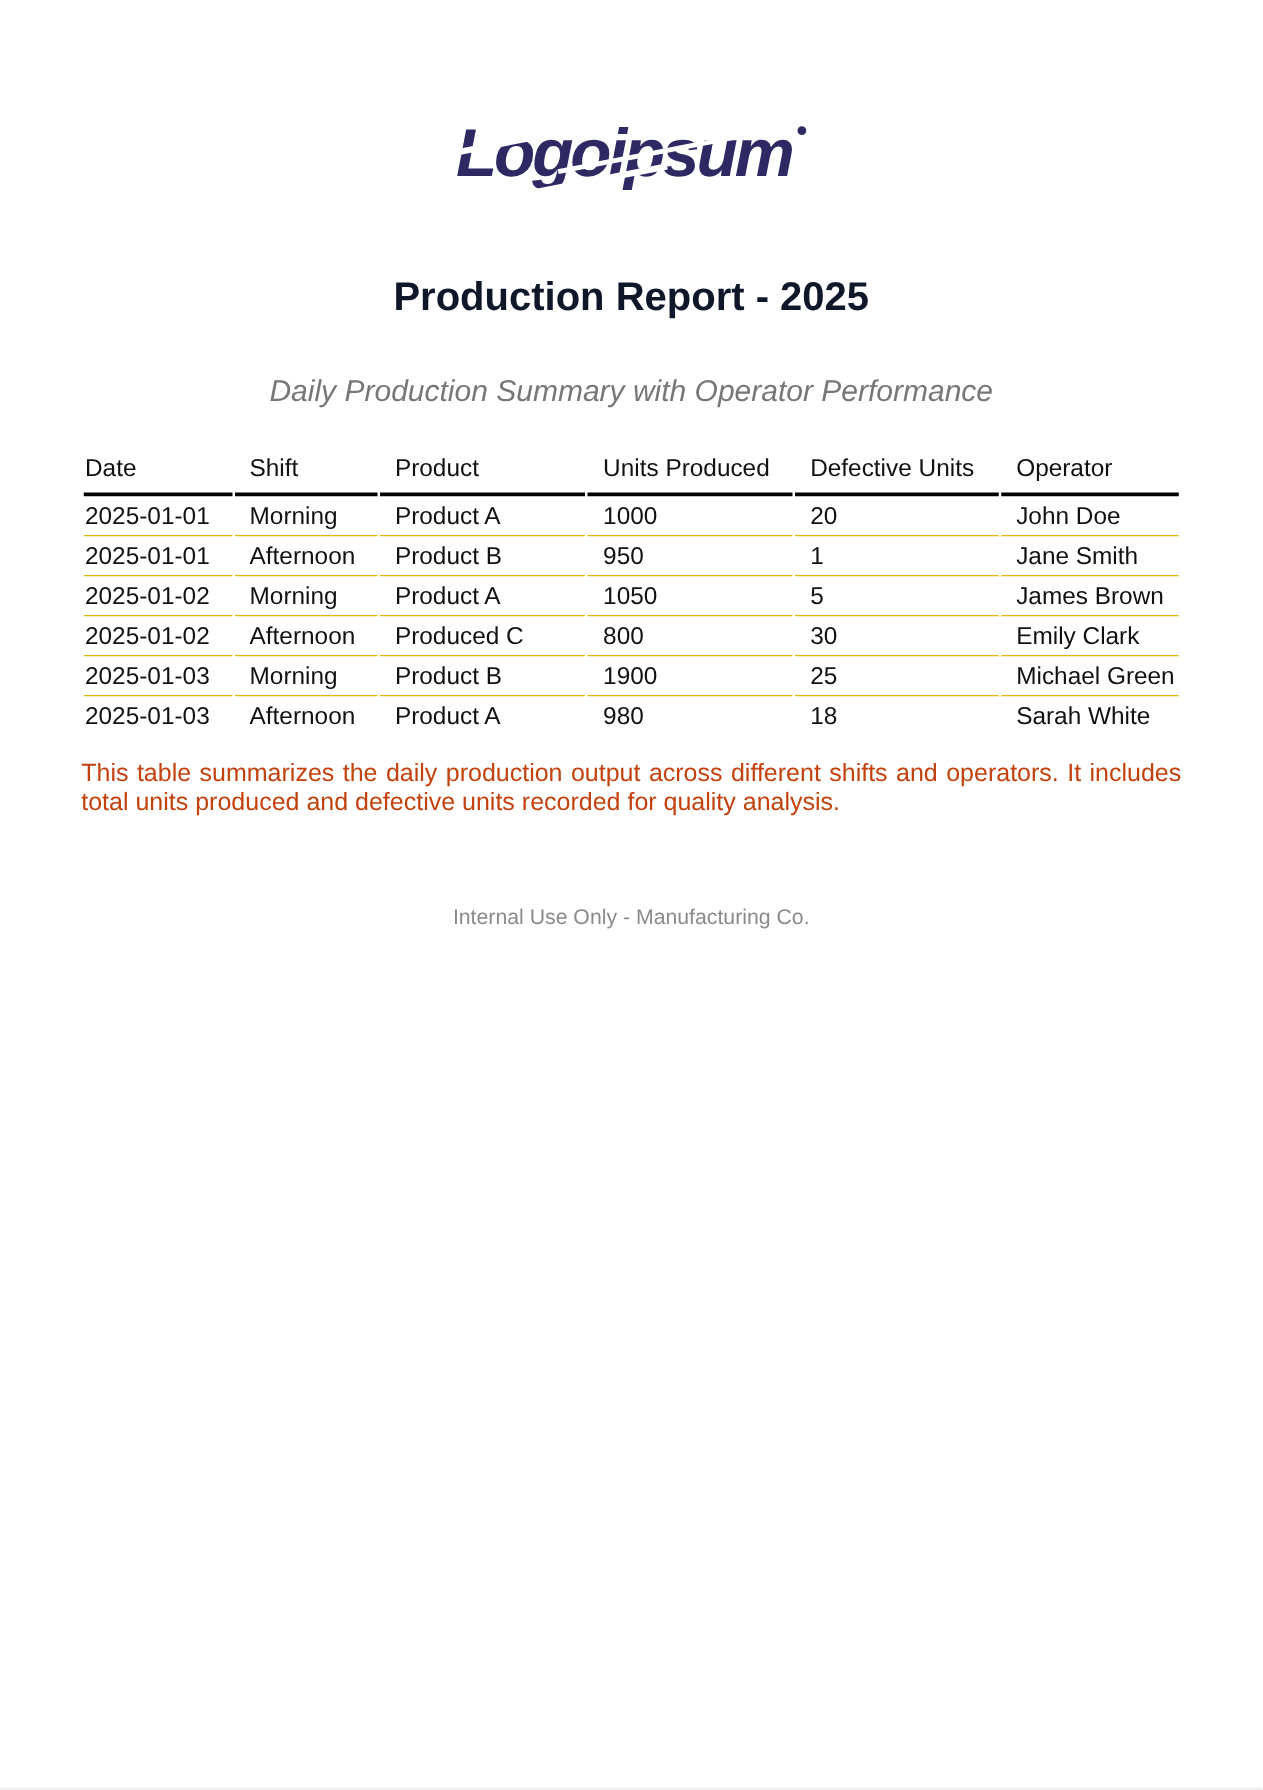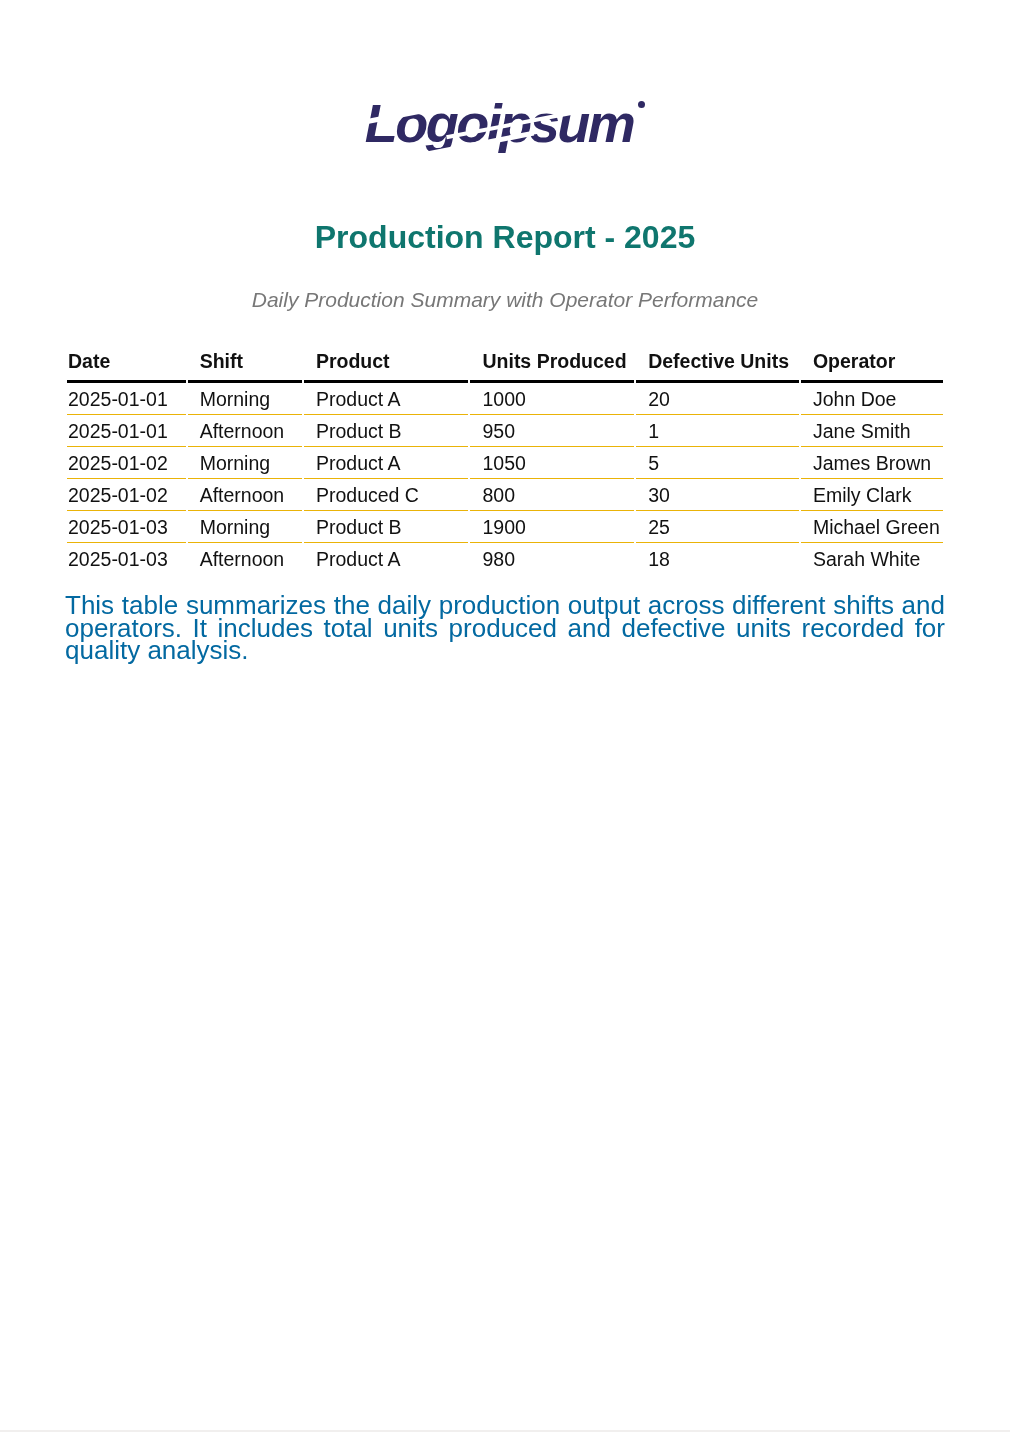--- a/index.html
+++ b/index.html
@@ -46,28 +46,28 @@
     border-radius: 50%;
     background: #2f2963;
   }
 
   
   .title {
     margin-top: 64px;
     text-align: center;
     font-size: 32px;
     font-weight: bold;
-    color: #0f766e;
+    color: #0f172a;
     line-height: 40px;
   }
   .subtitle {
-    margin-top: 30px;
+    margin-top: 44px;
     text-align: center;
     font-style: italic;
-    font-size: 21px;
+    font-size: 24px;
     color: #777777;
     line-height: 26px;
   }
 
   
   .table-wrap { margin: 34px 65px 0 65px; }
   table {
     width: 100%;
     border-collapse: separate;
     border-spacing: 2px 0;
@@ -75,44 +75,44 @@
     font-size: 19.5px;
   }
   col.c1 { width: 13.7%; }
   col.c2 { width: 13.2%; }
   col.c3 { width: 19.0%; }
   col.c4 { width: 18.9%; }
   col.c5 { width: 18.8%; }
   col.c6 { width: 16.4%; }
   th {
     text-align: left;
-    font-weight: bold;
+    font-weight: normal;
     padding: 4px 4px 9px 12px;
     border-bottom: 3px solid #000000;
     line-height: 20px;
     white-space: nowrap;
     overflow: hidden;
   }
   td {
     padding: 6px 4px 5px 12px;
     border-bottom: 1px solid #eab308;
     line-height: 20px;
     white-space: nowrap;
     overflow: hidden;
   }
   th:first-child, td:first-child { padding-left: 1px; }
   tbody tr:last-child td { border-bottom: none; }
 
   
   .description {
     margin: 20px 65px 0 65px;
-    font-size: 26px;
+    font-size: 20px;
     line-height: 22.5px;
     text-align: justify;
-    color: #0369a1;
+    color: #c2410c;
   }
 
   
   .footer-note {
     margin-top: 71px;
     text-align: center;
     font-size: 17px;
     color: #8a8a8a;
     line-height: 20px;
   }
@@ -204,14 +204,15 @@
             <td>980</td>
             <td>18</td>
             <td>Sarah White</td>
           </tr>
         </tbody>
     </table>
   </div>
 
   <p class="description">This table summarizes the daily production output across different shifts and operators. It includes total units produced and defective units recorded for quality analysis.</p>
 
+  <div class="footer-note">Internal Use Only - Manufacturing Co.</div>
 
 </div>
 
 </body></html>

